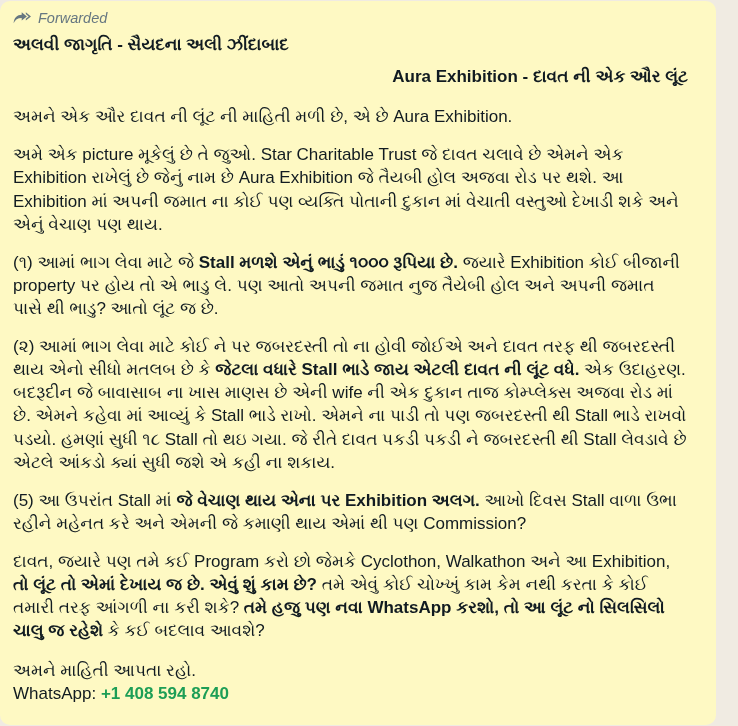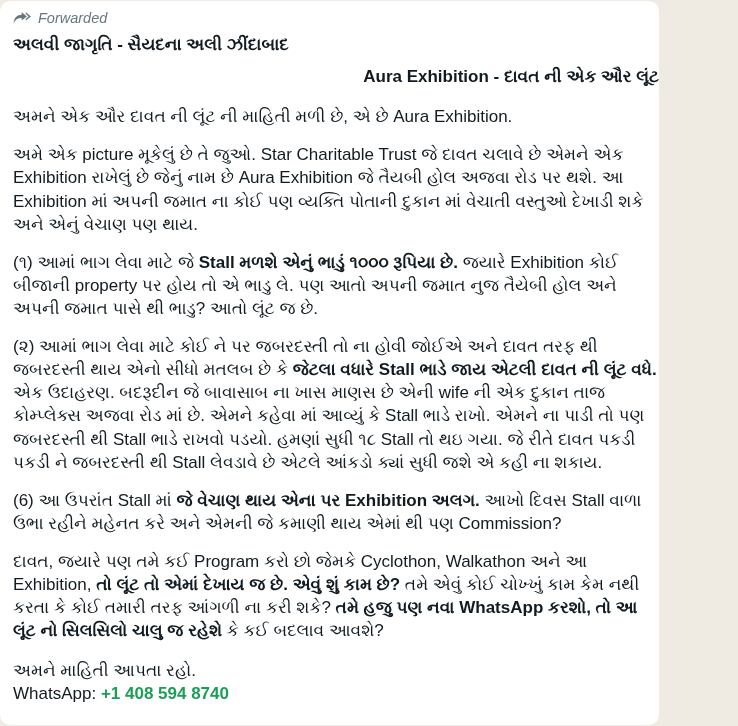--- a/index.html
+++ b/index.html
@@ -9,25 +9,25 @@
     width: 738px;
     height: 726px;
     background: #f0ebe2;
     font-family: "Liberation Sans", "DejaVu Sans", sans-serif;
     overflow: hidden;
   }
   .bubble {
     position: absolute;
     top: 1px;
     left: 0px;
-    width: 659px;
+    width: 716px;
     height: 724px;
-    background: #ffffff;
+    background: #fef9c3;
     border-radius: 10px;
-    padding: 7px 0 10px 13px;
+    padding: 7px 28px 10px 13px;
     color: #111b21;
   }
   .forwarded-row {
     display: flex;
     align-items: center;
     gap: 6px;
     color: #667781;
     font-style: italic;
     font-size: 14.5px;
     margin: 2px 0 8px 0;
@@ -86,21 +86,21 @@
 
   <div class="para">અમને એક ઔર દાવત ની લૂંટ ની માહિતી મળી છે, એ છે Aura Exhibition.</div>
 
   <div class="para">અમે એક picture મૂકેલું છે તે જુઓ. Star Charitable Trust જે દાવત ચલાવે છે એમને એક Exhibition રાખેલું છે જેનું નામ છે Aura Exhibition જે તૈયબી હોલ અજવા રોડ પર થશે. આ Exhibition માં અપની જમાત ના કોઈ પણ વ્યક્તિ પોતાની દુકાન માં વેચાતી વસ્તુઓ દેખાડી શકે અને એનું વેચાણ પણ થાય.</div>
 
 
   <div class="para"><span>(૧) આમાં ભાગ લેવા માટે જે </span><b>Stall મળશે એનું ભાડું ૧૦૦૦ રૂપિયા છે.</b><span> જયારે Exhibition કોઈ બીજાની property પર હોય તો એ ભાડુ લે. પણ આતો અપની જમાત નુજ તૈયેબી હોલ અને અપની જમાત પાસે થી ભાડુ? આતો લૂંટ જ છે.</span></div>
 
   <div class="para"><span>(૨) આમાં ભાગ લેવા માટે કોઈ ને પર જબરદસ્તી તો ના હોવી જોઈએ અને દાવત તરફ થી જબરદસ્તી થાય એનો સીધો મતલબ છે કે </span><b>જેટલા વધારે Stall ભાડે જાય એટલી દાવત ની લૂંટ વધે.</b><span> એક ઉદાહરણ. બદરૂદીન જે બાવાસાબ ના ખાસ માણસ છે એની wife ની એક દુકાન તાજ કોમ્પ્લેક્સ અજવા રોડ માં છે. એમને કહેવા માં આવ્યું કે Stall ભાડે રાખો. એમને ના પાડી તો પણ જબરદસ્તી થી Stall ભાડે રાખવો પડયો. હમણાં સુધી ૧૮ Stall તો થઇ ગયા. જે રીતે દાવત પકડી પકડી ને જબરદસ્તી થી Stall લેવડાવે છે એટલે આંકડો ક્યાં સુધી જશે એ કહી ના શકાય.</span></div>
 
-  <div class="para"><span>(6) આ ઉપરાંત Stall માં </span><b>જે વેચાણ થાય એના પર Exhibition અલગ.</b><span> આખો દિવસ Stall વાળા ઉભા રહીને મહેનત કરે અને એમની જે કમાણી થાય એમાં થી પણ Commission?</span></div>
+  <div class="para"><span>(5) આ ઉપરાંત Stall માં </span><b>જે વેચાણ થાય એના પર Exhibition અલગ.</b><span> આખો દિવસ Stall વાળા ઉભા રહીને મહેનત કરે અને એમની જે કમાણી થાય એમાં થી પણ Commission?</span></div>
 
   <div class="para"><span>દાવત, જયારે પણ તમે કઈ Program કરો છો જેમકે Cyclothon, Walkathon અને આ Exhibition, </span><b>તો  લૂંટ તો એમાં દેખાય જ છે. એવું શું કામ છે?</b><span> તમે એવું કોઈ ચોખ્ખું કામ કેમ નથી કરતા કે કોઈ તમારી તરફ આંગળી ના કરી શકે? </span><b>તમે હજુ પણ નવા WhatsApp કરશો, તો આ લૂંટ નો સિલસિલો ચાલુ જ રહેશે</b><span> કે કઈ બદલાવ આવશે?</span></div>
 
   <div class="footer-block">
     <div class="cta-line">અમને માહિતી આપતા રહો.</div>
     <div><span>WhatsApp: </span><a class="phone">+1 408 594 8740</a></div>
 
   </div>
 
 </div>

